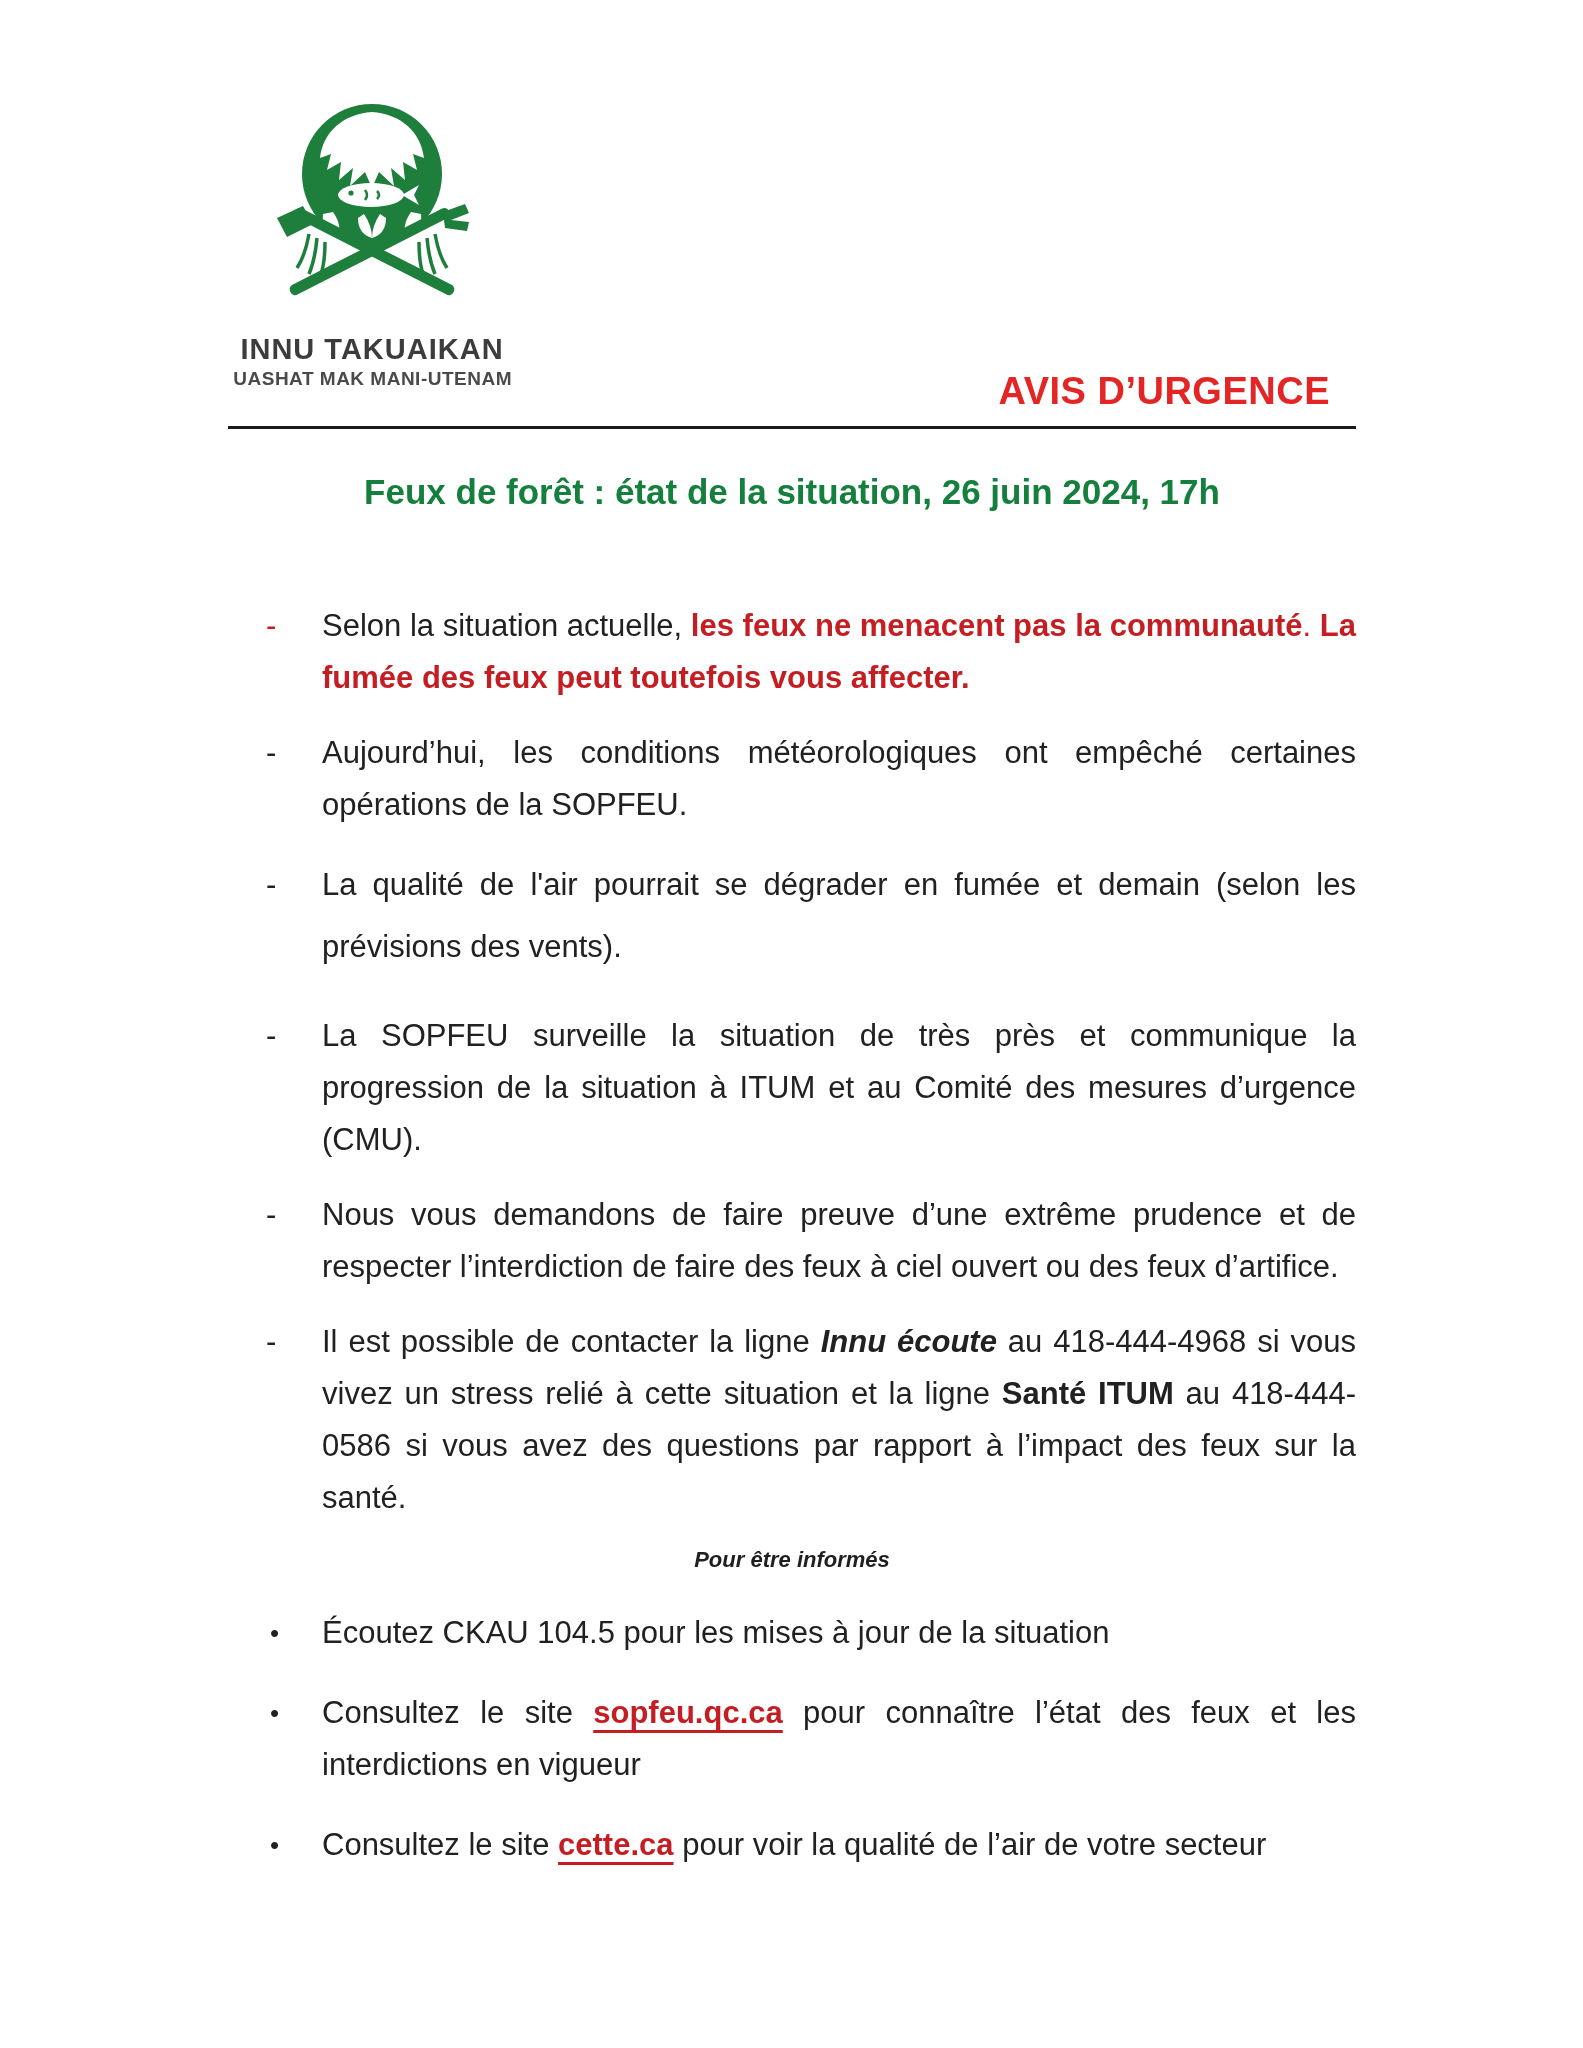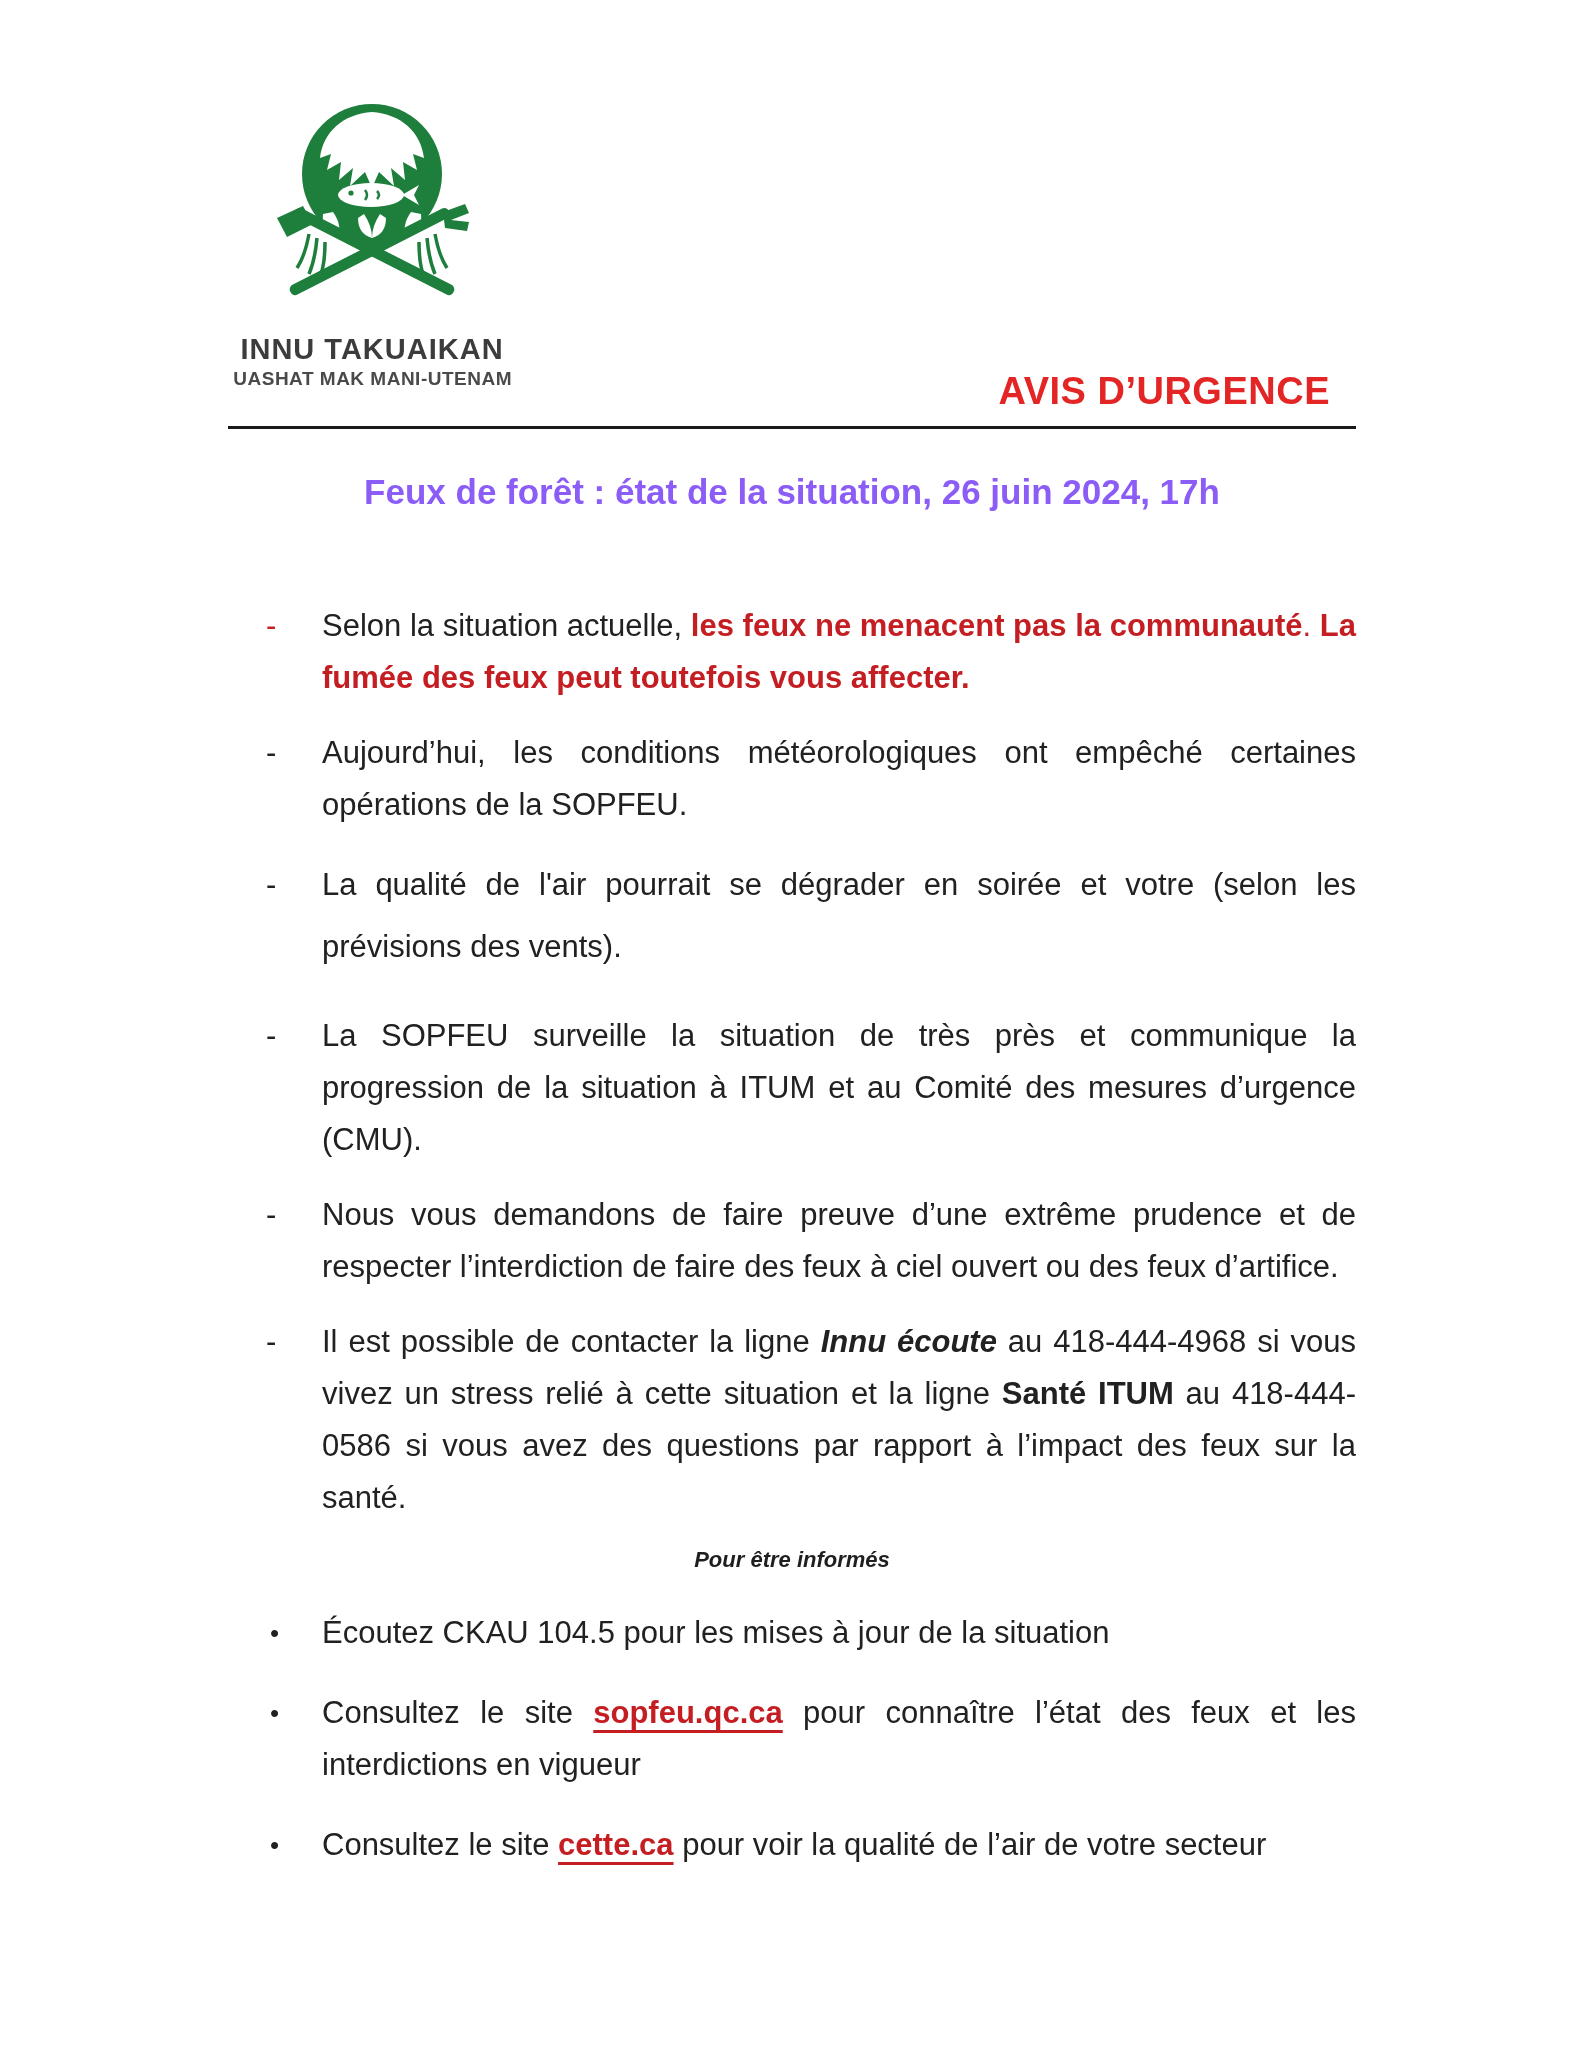--- a/index.html
+++ b/index.html
@@ -30,21 +30,21 @@
     font-size:38px; font-weight:bold; color:var(--header-red);
     letter-spacing:0.5px;
   }
   .rule {
     position:absolute; left:228px; top:426px; width:1128px; height:3px;
     background:#1a1a1a;
   }
   .doc-title {
     position:absolute; left:228px; top:472px; width:1128px;
     text-align:center;
-    font-size:35px; font-weight:bold; color:#8b5cf6;
+    font-size:35px; font-weight:bold; color:#15803d;
   }
   
   .content {
     position:absolute; left:228px; top:600px; width:1128px;
   }
   .bullet-item {
     position:relative;
     padding-left:94px;
     font-size:31px; line-height:52px;
     text-align:justify;
@@ -131,21 +131,21 @@
 
   <div class="banner">AVIS D’URGENCE</div>
   <div class="rule"></div>
 
   <div class="doc-title">Feux de forêt : état de la situation, 26 juin 2024, 17h</div>
 
   <div class="content">
     <div id="dash-list">
         <div class="bullet-item"><span class="marker red">-</span><span class="seg-black">Selon la situation actuelle, </span><span class="seg-red-bold">les feux ne menacent pas la communauté</span><span class="seg-red">. </span><span class="seg-red-bold">La fumée des feux peut toutefois vous affecter.</span></div>
         <div class="bullet-item"><span class="marker">-</span><span class="seg-black">Aujourd’hui, les conditions météorologiques ont empêché certaines opérations de la SOPFEU.</span></div>
-        <div class="bullet-item loose"><span class="marker">-</span><span class="seg-black">La qualité de l'air pourrait se dégrader en soirée et votre (selon les prévisions des vents).</span></div>
+        <div class="bullet-item loose"><span class="marker">-</span><span class="seg-black">La qualité de l'air pourrait se dégrader en fumée et demain (selon les prévisions des vents).</span></div>
         <div class="bullet-item"><span class="marker">-</span><span class="seg-black">La SOPFEU surveille la situation de très près et communique la progression de la situation à ITUM et au Comité des mesures d’urgence (CMU).</span></div>
         <div class="bullet-item"><span class="marker">-</span><span class="seg-black">Nous vous demandons de faire preuve d’une extrême prudence et de respecter l’interdiction de faire des feux à ciel ouvert ou des feux d’artifice.</span></div>
         <div class="bullet-item"><span class="marker">-</span><span class="seg-black">Il est possible de contacter la ligne </span><span class="seg-bold-italic">Innu écoute</span><span class="seg-black"> au 418-444-4968 si vous vivez un stress relié à cette situation et la ligne </span><span class="seg-bold">Santé ITUM</span><span class="seg-black"> au 418-444-0586 si vous avez des questions par rapport à l’impact des feux sur la santé.</span></div>
       </div>
     <div class="section-heading">Pour être informés</div>
     <div id="round-list">
         <div class="bullet-item round-item"><span class="marker">•</span><span class="seg-black">Écoutez CKAU 104.5 pour les mises à jour de la situation</span></div>
         <div class="bullet-item round-item"><span class="marker">•</span><span class="seg-black">Consultez le site </span><span class="seg-link">sopfeu.qc.ca</span><span class="seg-black"> pour connaître l’état des feux et les interdictions en vigueur</span></div>
         <div class="bullet-item round-item"><span class="marker">•</span><span class="seg-black">Consultez le site </span><span class="seg-link">cette.ca</span><span class="seg-black"> pour voir la qualité de l’air de votre secteur</span></div>
       </div>

